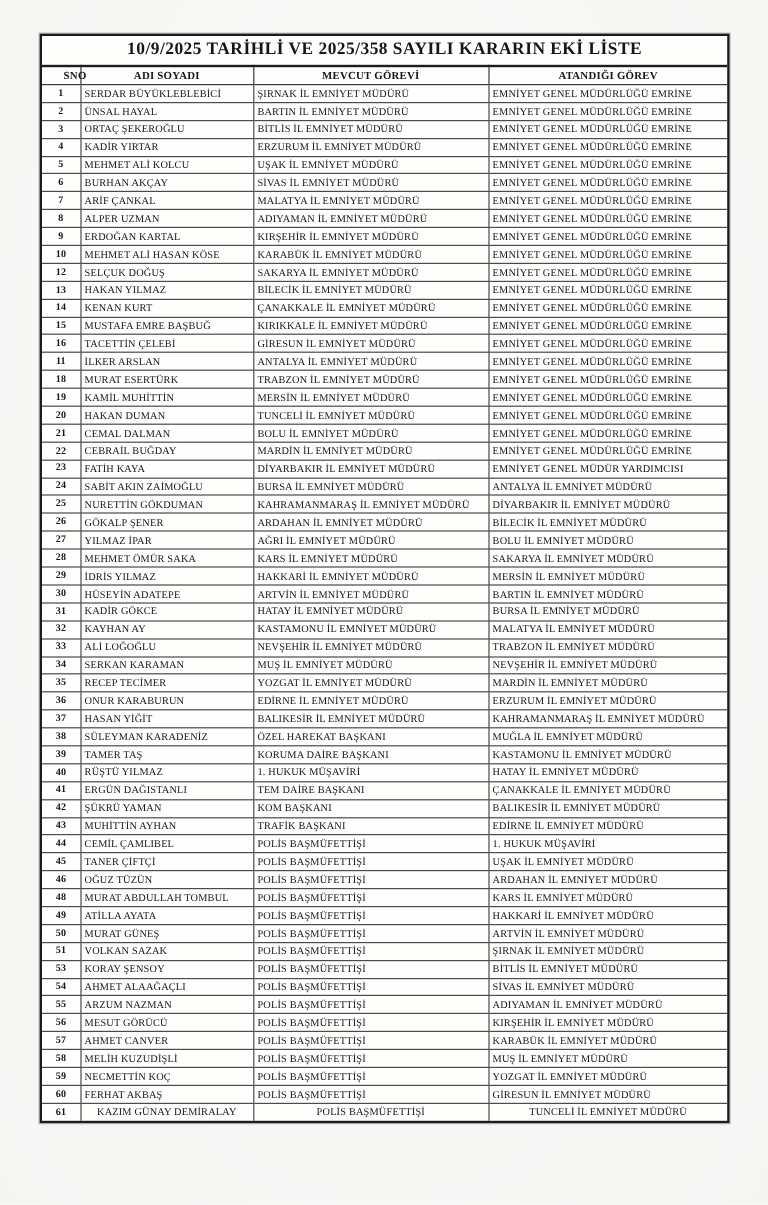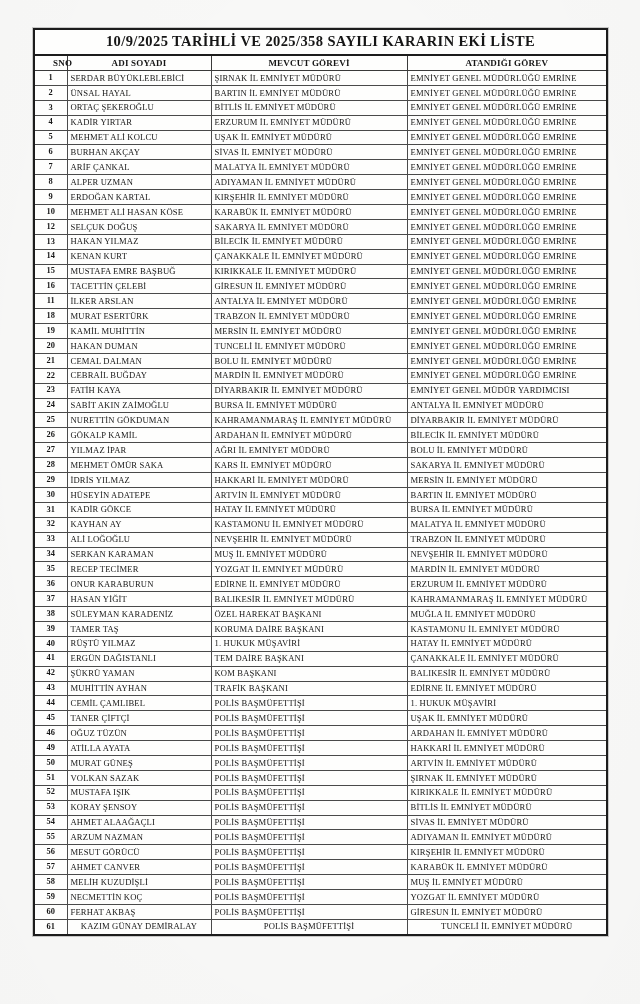--- a/index.html
+++ b/index.html
@@ -234,21 +234,21 @@
             <td>ANTALYA İL EMNİYET MÜDÜRÜ</td>
           </tr>
           <tr>
             <td class="sno">25</td>
             <td>NURETTİN GÖKDUMAN</td>
             <td>KAHRAMANMARAŞ İL EMNİYET MÜDÜRÜ</td>
             <td>DİYARBAKIR İL EMNİYET MÜDÜRÜ</td>
           </tr>
           <tr>
             <td class="sno">26</td>
-            <td>GÖKALP KAMİL</td>
+            <td>GÖKALP ŞENER</td>
             <td>ARDAHAN İL EMNİYET MÜDÜRÜ</td>
             <td>BİLECİK İL EMNİYET MÜDÜRÜ</td>
           </tr>
           <tr>
             <td class="sno">27</td>
             <td>YILMAZ İPAR</td>
             <td>AĞRI İL EMNİYET MÜDÜRÜ</td>
             <td>BOLU İL EMNİYET MÜDÜRÜ</td>
           </tr>
           <tr>
@@ -359,42 +359,42 @@
             <td>POLİS BAŞMÜFETTİŞİ</td>
             <td>UŞAK İL EMNİYET MÜDÜRÜ</td>
           </tr>
           <tr>
             <td class="sno">46</td>
             <td>OĞUZ TÜZÜN</td>
             <td>POLİS BAŞMÜFETTİŞİ</td>
             <td>ARDAHAN İL EMNİYET MÜDÜRÜ</td>
           </tr>
           <tr>
+            <td class="sno">48</td>
+            <td>MURAT ABDULLAH TOMBUL</td>
+            <td>POLİS BAŞMÜFETTİŞİ</td>
+            <td>KARS İL EMNİYET MÜDÜRÜ</td>
+          </tr>
+          <tr>
             <td class="sno">49</td>
             <td>ATİLLA AYATA</td>
             <td>POLİS BAŞMÜFETTİŞİ</td>
             <td>HAKKARİ İL EMNİYET MÜDÜRÜ</td>
           </tr>
           <tr>
             <td class="sno">50</td>
             <td>MURAT GÜNEŞ</td>
             <td>POLİS BAŞMÜFETTİŞİ</td>
             <td>ARTVİN İL EMNİYET MÜDÜRÜ</td>
           </tr>
           <tr>
             <td class="sno">51</td>
             <td>VOLKAN SAZAK</td>
             <td>POLİS BAŞMÜFETTİŞİ</td>
             <td>ŞIRNAK İL EMNİYET MÜDÜRÜ</td>
-          </tr>
-          <tr>
-            <td class="sno">52</td>
-            <td>MUSTAFA IŞIK</td>
-            <td>POLİS BAŞMÜFETTİŞİ</td>
-            <td>KIRIKKALE İL EMNİYET MÜDÜRÜ</td>
           </tr>
           <tr>
             <td class="sno">53</td>
             <td>KORAY ŞENSOY</td>
             <td>POLİS BAŞMÜFETTİŞİ</td>
             <td>BİTLİS İL EMNİYET MÜDÜRÜ</td>
           </tr>
           <tr>
             <td class="sno">54</td>
             <td>AHMET ALAAĞAÇLI</td>

